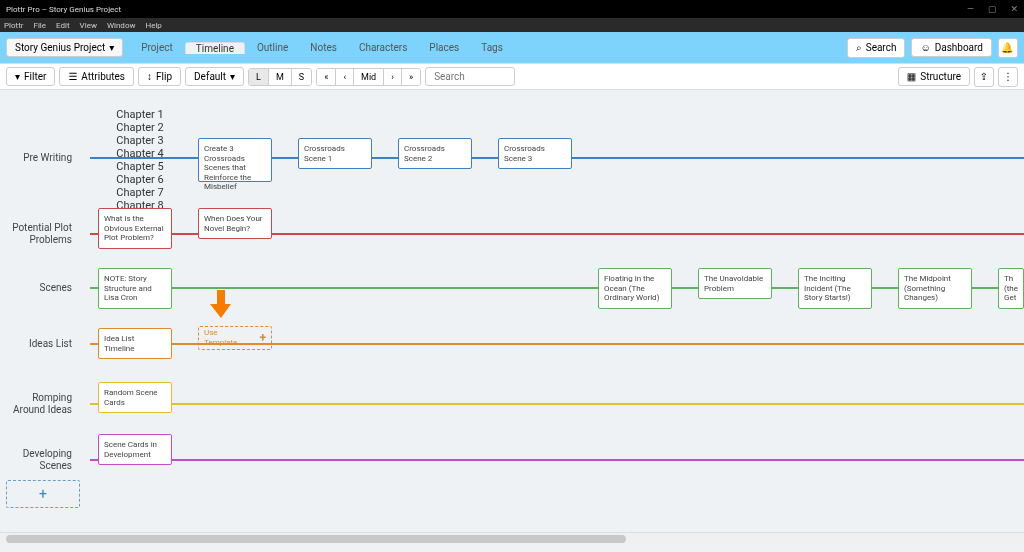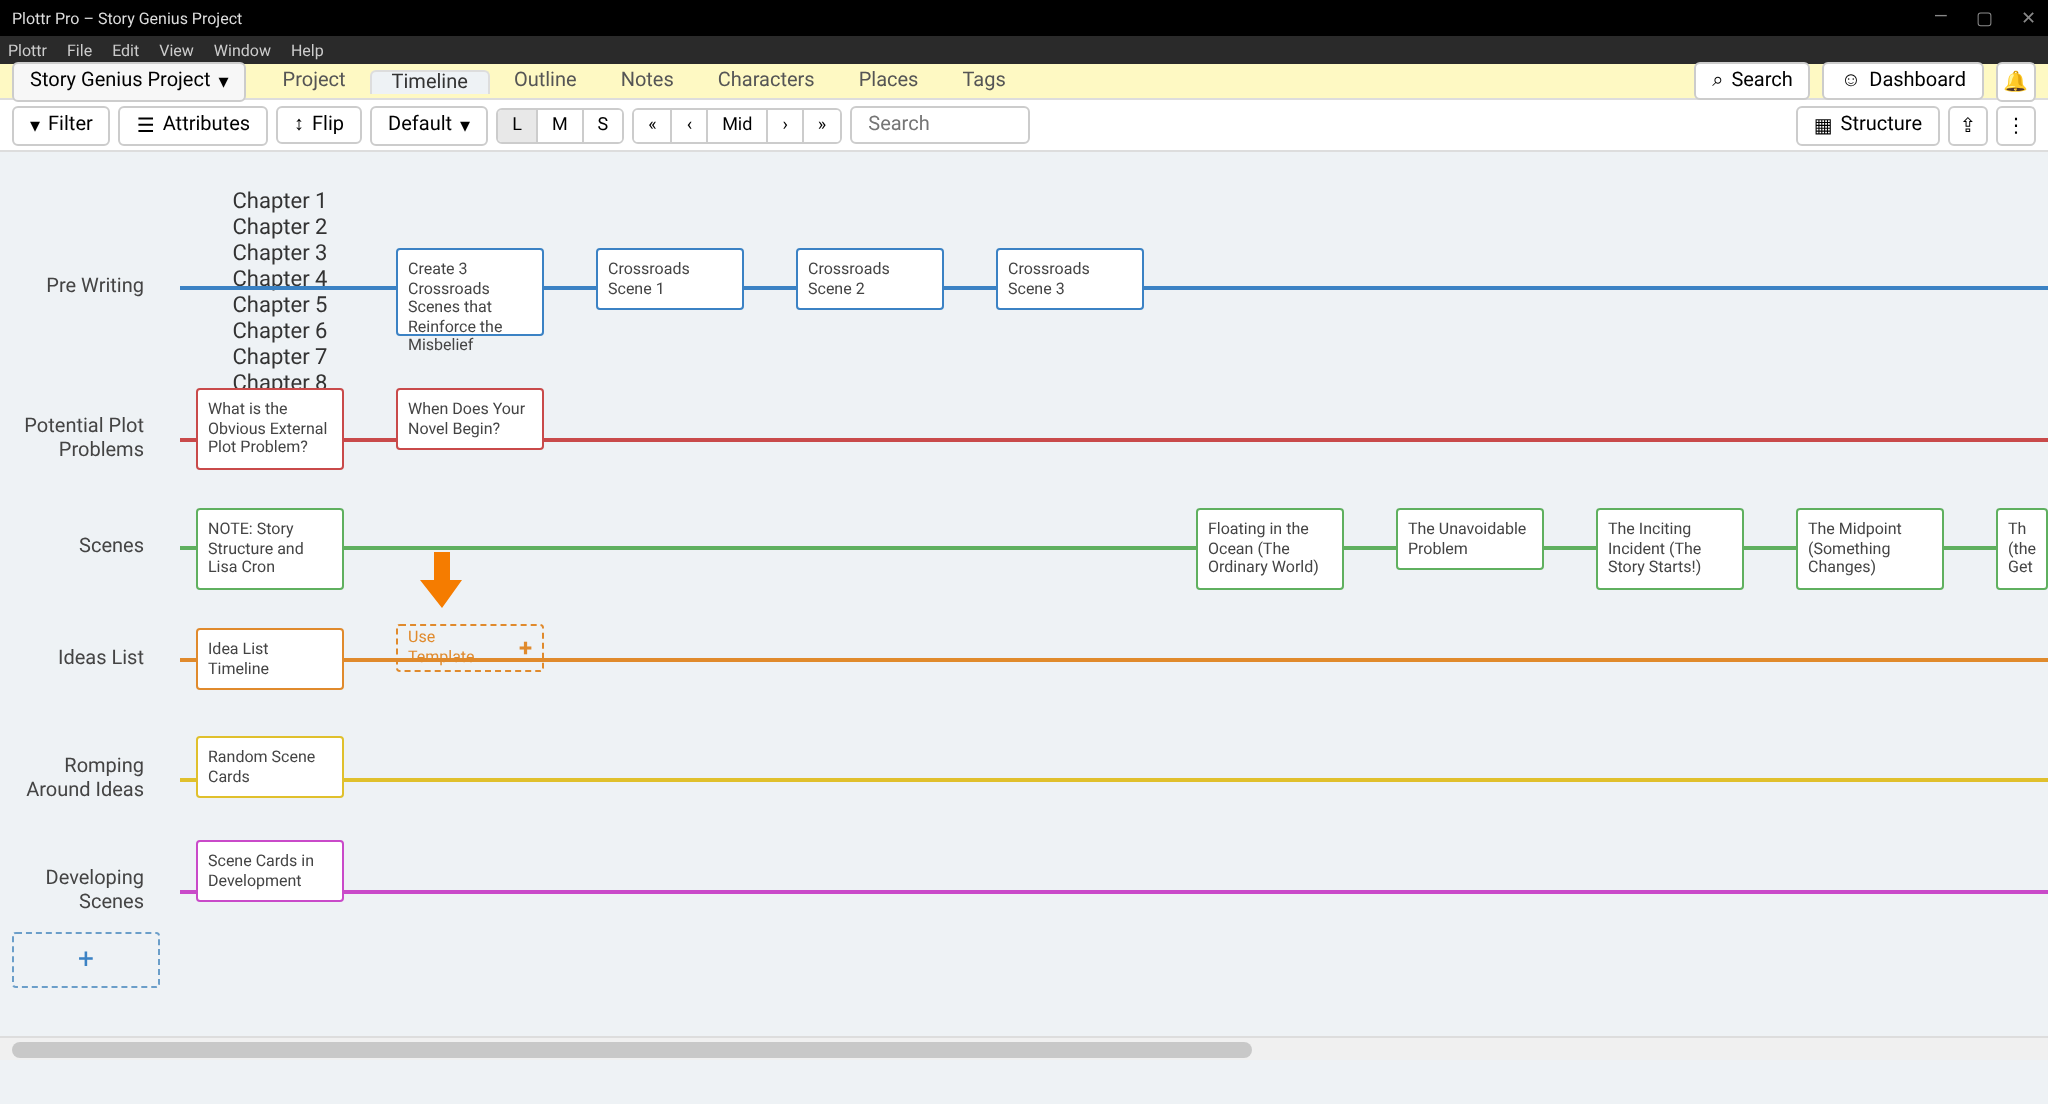--- a/index.html
+++ b/index.html
@@ -1,20 +1,20 @@
 <!DOCTYPE html>
 <html><head>
 <meta charset="utf-8">
 <style>
 * { box-sizing: border-box; margin: 0; padding: 0; font-family: -apple-system, BlinkMacSystemFont, "Segoe UI", Roboto, sans-serif; }
 html, body { width: 1024px; height: 552px; overflow: hidden; background: #eef2f5; }
 .titlebar { height: 18px; background: #000000; color: #ddd; font-size: 8px; display: flex; align-items: center; padding: 0 6px; justify-content: space-between; }
 .titlebar .winbtns { display: flex; gap: 14px; color: #888; font-size: 9px; }
 .menubar { height: 14px; background: #2a2a2a; color: #ccc; font-size: 8px; display: flex; align-items: center; padding: 0 4px; gap: 10px; }
-.topbar { height: 18px; background: #fef9c3; border-bottom: 1px solid #ddd; display: flex; align-items: center; padding: 0 6px; gap: 4px; justify-content: space-between; }
+.topbar { height: 32px; background: #7dd3fc; border-bottom: 1px solid #ddd; display: flex; align-items: center; padding: 0 6px; gap: 4px; justify-content: space-between; }
 .topbar-left { display: flex; align-items: center; gap: 2px; }
 .proj-sel { background: #f7f7f7; border: 1px solid #ccc; border-radius: 3px; padding: 3px 8px; font-size: 10px; display: flex; align-items: center; gap: 4px; margin-right: 6px; }
 .tab { font-size: 10px; padding: 0 10px; color: #555; cursor: pointer; }
 .tab.active { background: #eef2f5; border: 1px solid #ddd; border-bottom: none; border-radius: 3px 3px 0 0; color: #333; }
 .topbar-right { display: flex; align-items: center; gap: 6px; }
 .btn { background: #fff; border: 1px solid #ccc; border-radius: 3px; padding: 3px 8px; font-size: 10px; display: flex; align-items: center; gap: 4px; cursor: pointer; }
 .icon-btn { background: #fff; border: 1px solid #ccc; border-radius: 3px; width: 20px; height: 20px; display: flex; align-items: center; justify-content: center; font-size: 10px; cursor: pointer; }
 .toolbar { height: 26px; background: #fff; border-bottom: 1px solid #ddd; display: flex; align-items: center; padding: 0 6px; gap: 4px; justify-content: space-between; }
 .toolbar-left { display: flex; align-items: center; gap: 4px; }
 .toolbar-right { display: flex; align-items: center; gap: 4px; }

